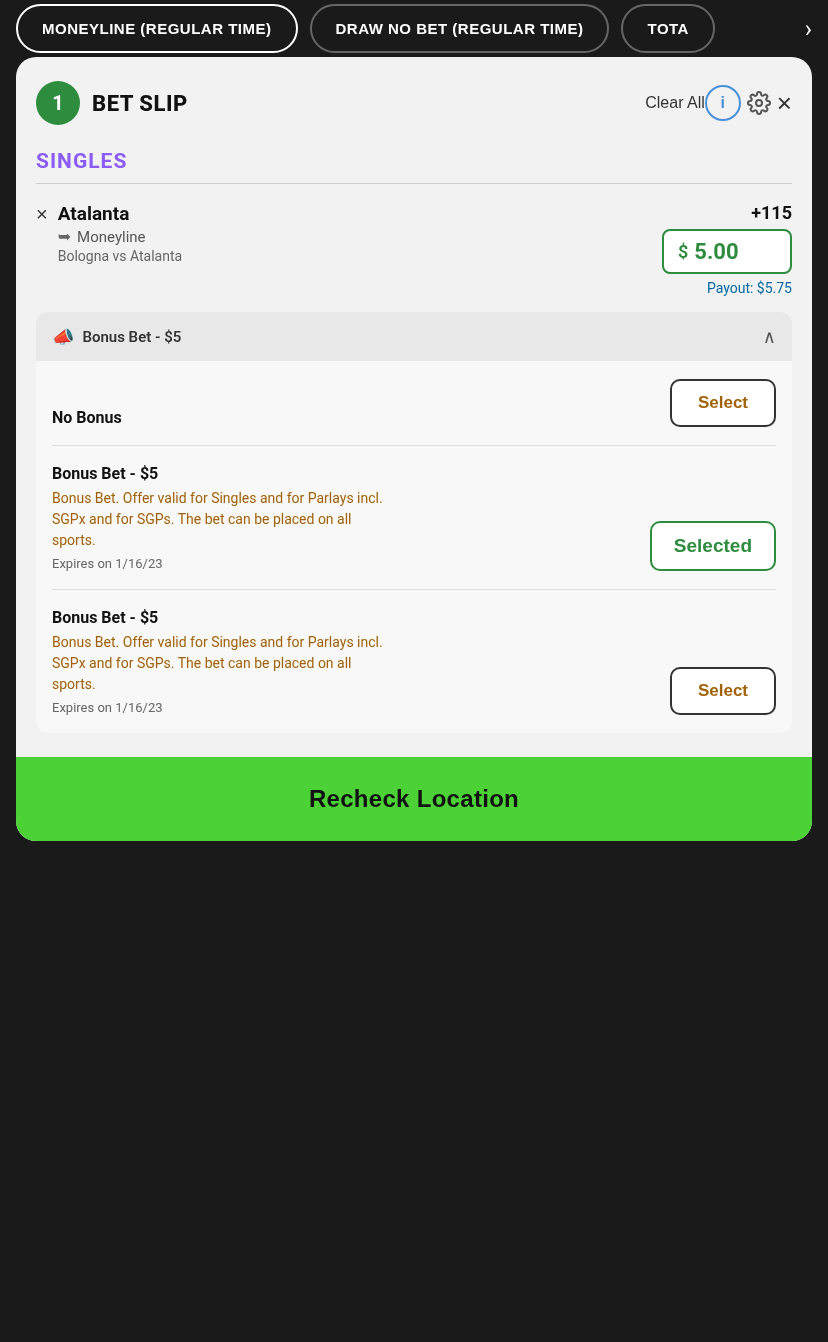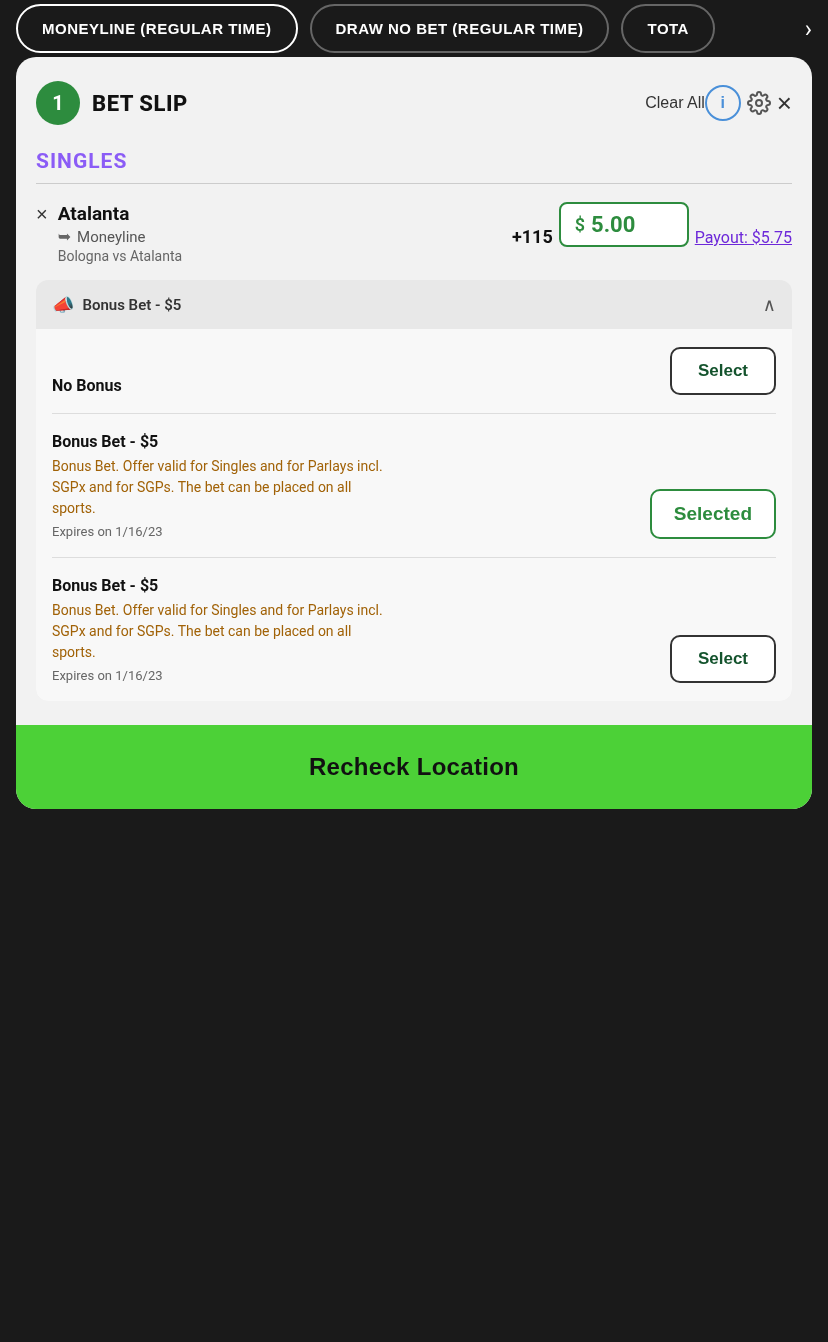--- a/index.html
+++ b/index.html
@@ -178,20 +178,21 @@
       color: #555;
     }
     .bet-match {
       font-size: 14px;
       color: #666;
       margin-top: 2px;
     }
 
     .bet-right {
       display: flex;
+      flex-direction: column;
       align-items: flex-end;
       gap: 6px;
     }
     .bet-odds {
       font-size: 18px;
       font-weight: 700;
       color: #111;
     }
     .bet-input-box {
       display: flex;
@@ -207,23 +208,22 @@
       font-size: 18px;
       color: #2d8c3e;
       font-weight: 600;
     }
     .bet-amount {
       font-size: 22px;
       font-weight: 700;
       color: #2d8c3e;
     }
     .payout-text {
-      font-size: 16px;
-      color: #6d28d9;
-      text-decoration: underline;
+      font-size: 14px;
+      color: #0369a1;
     }
 
     
     .bonus-section {
       background: #e8e8e8;
       border-radius: 12px;
       margin-top: 16px;
       overflow: hidden;
     }
     .bonus-header {
@@ -282,21 +282,21 @@
       margin-top: 5px;
     }
 
     .select-btn {
       border: 2px solid #333;
       border-radius: 10px;
       padding: 12px 26px;
       font-size: 17px;
       font-weight: 700;
       background: #fff;
-      color: #14532d;
+      color: #a16207;
       cursor: pointer;
       white-space: nowrap;
       flex-shrink: 0;
       margin-left: 16px;
     }
     .selected-btn {
       border: 2px solid #2d8c3e;
       border-radius: 10px;
       padding: 12px 22px;
       font-size: 19px;

